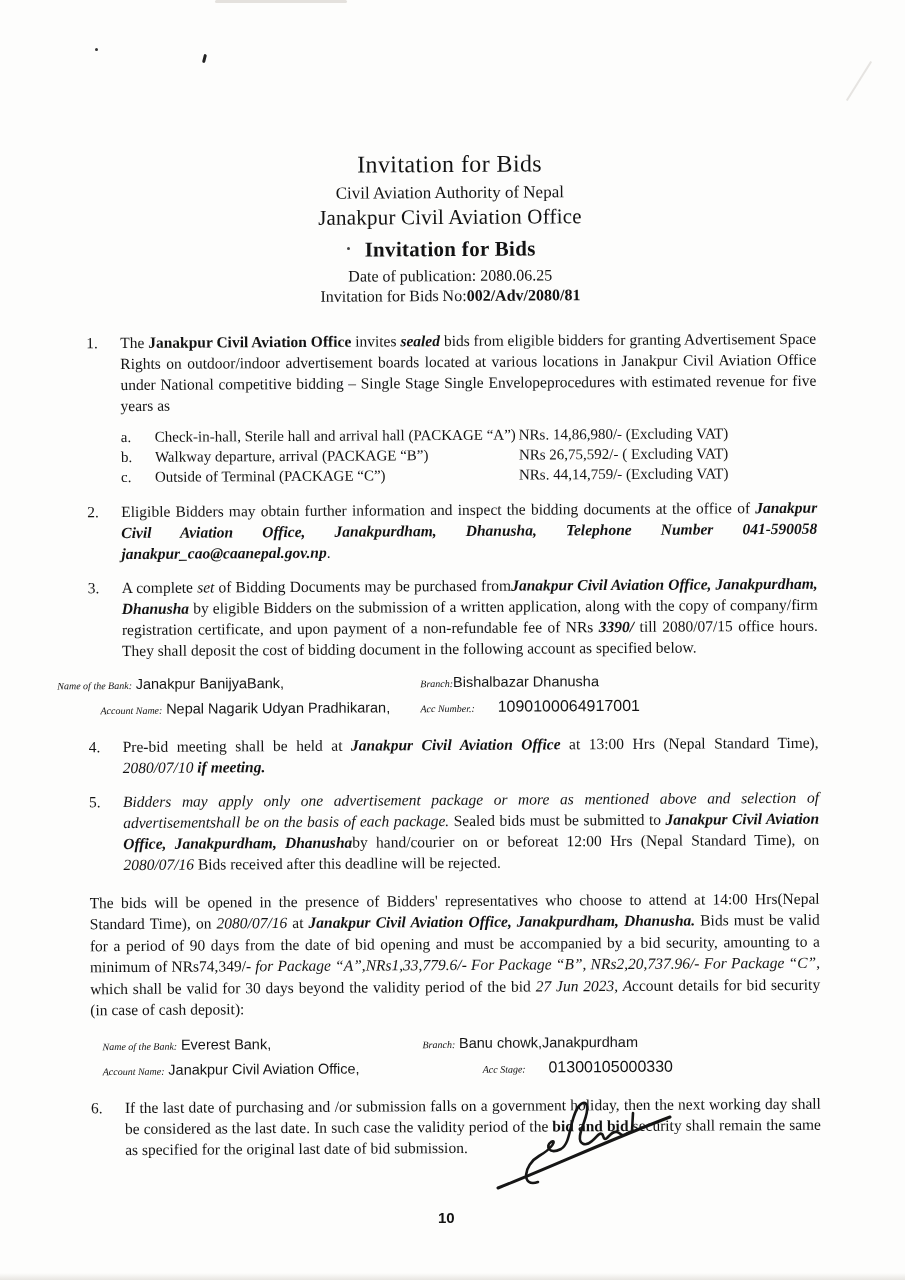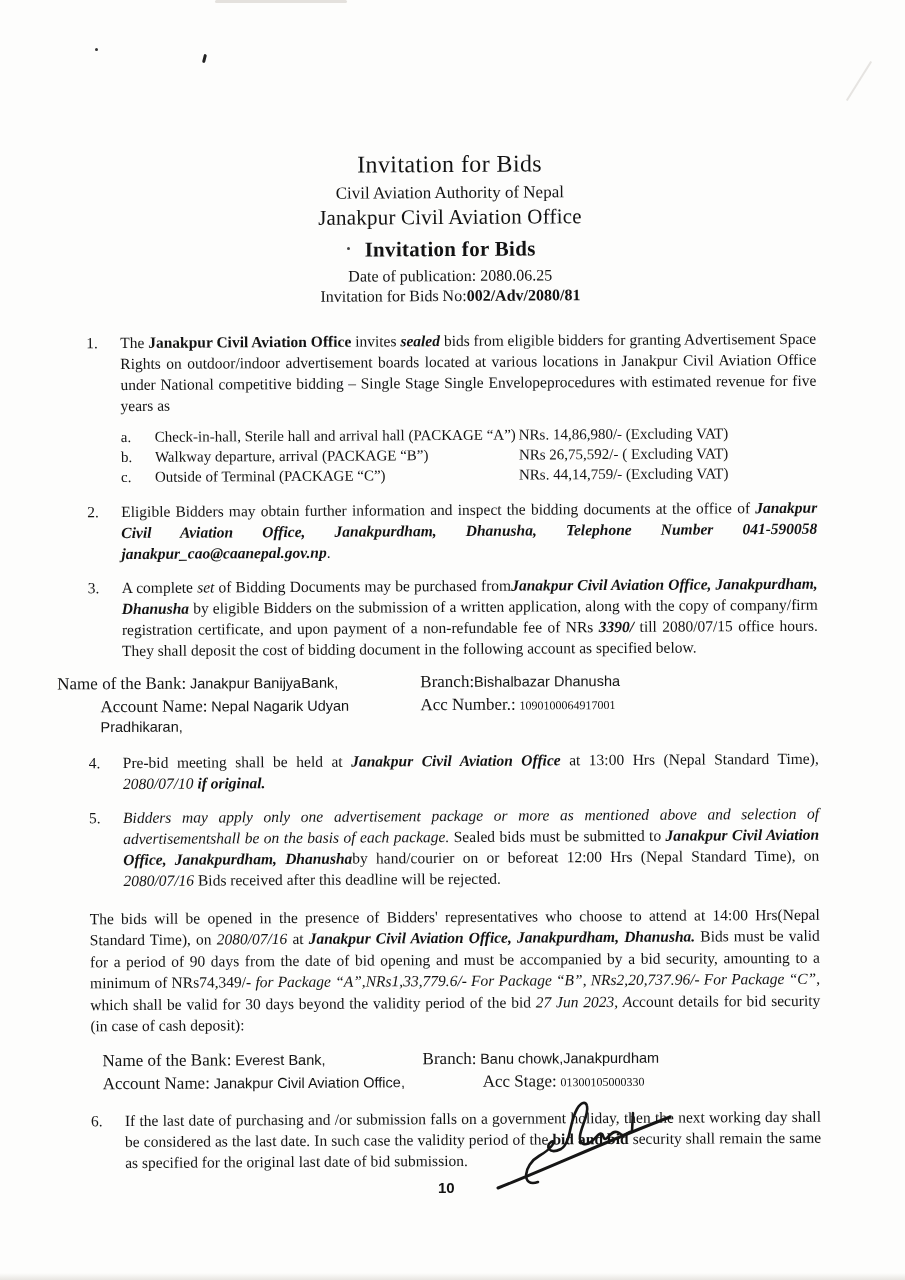--- a/index.html
+++ b/index.html
@@ -37,29 +37,29 @@
   .pkg-row{display:flex;}
   .pkg-label{width:34px;flex:none;}
   .pkg-text{width:364px;flex:none;}
   .pkg-price{flex:1;}
   
   .bank{margin:0 87px 15px 57px;font-size:15px;line-height:20px;}
   .bank-row{display:flex;margin-bottom:3px;}
   .bank .cell-left{width:363px;flex:none;}
   .bank .cell-right{flex:1;}
   .bank .indent2{padding-left:43px;box-sizing:border-box;}
-  .bank .lbl{font-size:17px;}
+  .bank .lbl{font-size:10px;font-style:italic;}
   .bank .val{font-family:"Liberation Sans", sans-serif;font-size:14.5px;}
-  .bank .accno{font-family:Liberation Serif, serif;font-size:12px;}
+  .bank .accno{font-family:Liberation Sans, sans-serif;font-size:16px;margin-left:19px;}
   .bank2{margin-left:100px;}
   .bank2 .cell-left{width:320px;}
   
   .para-open{margin:17px 87px 14px 88px;font-size:15.5px;line-height:21.5px;text-align:justify;}
   
-  .page-num{position:absolute;left:438px;top:1179px;font-size:15px;font-weight:bold;
+  .page-num{position:absolute;left:438px;top:1209px;font-size:15px;font-weight:bold;
             font-family:"Liberation Sans", sans-serif;}
   .signature{position:absolute;left:492px;top:1092px;width:185px;height:105px;}
   
   .speck{position:absolute;background:#333;border-radius:50%;}
   .sp1{left:95px;top:48px;width:3px;height:3px;}
   .sp2{left:203px;top:54px;width:3px;height:9px;border-radius:2px;transform:rotate(14deg);background:#222;}
   .sp3{left:347px;top:247px;width:3px;height:3px;background:#444;}
   .smudge-top{position:absolute;left:215px;top:0;width:132px;height:3px;background:#e4e1dd;border-radius:2px;}
   .crease-tr{position:absolute;left:858px;top:58px;width:2px;height:46px;background:#dcd9d5;transform:rotate(32deg);opacity:.7;}
   .smudge-bottom{position:absolute;left:0;bottom:0;width:100%;height:7px;
@@ -123,21 +123,21 @@
       </div>
       <div class="bank-row">
         <span class="cell-left indent2"><span class="lbl">Account Name:</span> <span class="val">Nepal Nagarik Udyan Pradhikaran,</span></span>
         <span class="cell-right"><span class="lbl">Acc Number.:</span> <span class="accno">1090100064917001</span></span>
       </div>
     </div>
 
     <div class="paras" style="margin-top:0;">
       <div class="para">
         <span class="num">4.</span>
-        <div class="ptxt"><span class="seg-n">Pre-bid meeting shall be held at </span><span class="seg-bi">Janakpur Civil Aviation Office</span><span class="seg-n"> at 13:00 Hrs (Nepal Standard Time), </span><span class="seg-i">2080/07/10 </span><span class="seg-bi">if original.</span></div>
+        <div class="ptxt"><span class="seg-n">Pre-bid meeting shall be held at </span><span class="seg-bi">Janakpur Civil Aviation Office</span><span class="seg-n"> at 13:00 Hrs (Nepal Standard Time), </span><span class="seg-i">2080/07/10 </span><span class="seg-bi">if meeting.</span></div>
       </div>
 
       <div class="para">
         <span class="num">5.</span>
         <div class="ptxt"><span class="seg-i">Bidders may apply only one advertisement package or more as mentioned above and selection of advertisementshall be on the basis of each package.</span><span class="seg-n"> Sealed bids must be submitted to </span><span class="seg-bi">Janakpur Civil Aviation Office, Janakpurdham, Dhanusha</span><span class="seg-n">by hand/courier on or beforeat 12:00 Hrs (Nepal Standard Time), on </span><span class="seg-i">2080/07/16</span><span class="seg-n">  Bids received after this deadline will be rejected.</span></div>
       </div>
     </div>
 
     <div class="para-open"><span class="seg-n">The bids will be opened in the presence of Bidders' representatives who choose to attend at 14:00 Hrs(Nepal Standard Time), on </span><span class="seg-i">2080/07/16</span><span class="seg-n"> at </span><span class="seg-bi">Janakpur Civil Aviation Office, Janakpurdham, Dhanusha.</span><span class="seg-n">  Bids must be valid for a period of 90 days from the date of bid opening and must be accompanied by a bid security, amounting to a minimum of NRs74,349/- </span><span class="seg-i">for Package “A”,NRs1,33,779.6/- For Package “B”, NRs2,20,737.96/- For Package “C”</span><span class="seg-n">, which shall be valid for 30 days beyond the validity period of the bid </span><span class="seg-i">27 Jun 2023, A</span><span class="seg-n">ccount details for bid security (in case of cash deposit):</span></div>
 

